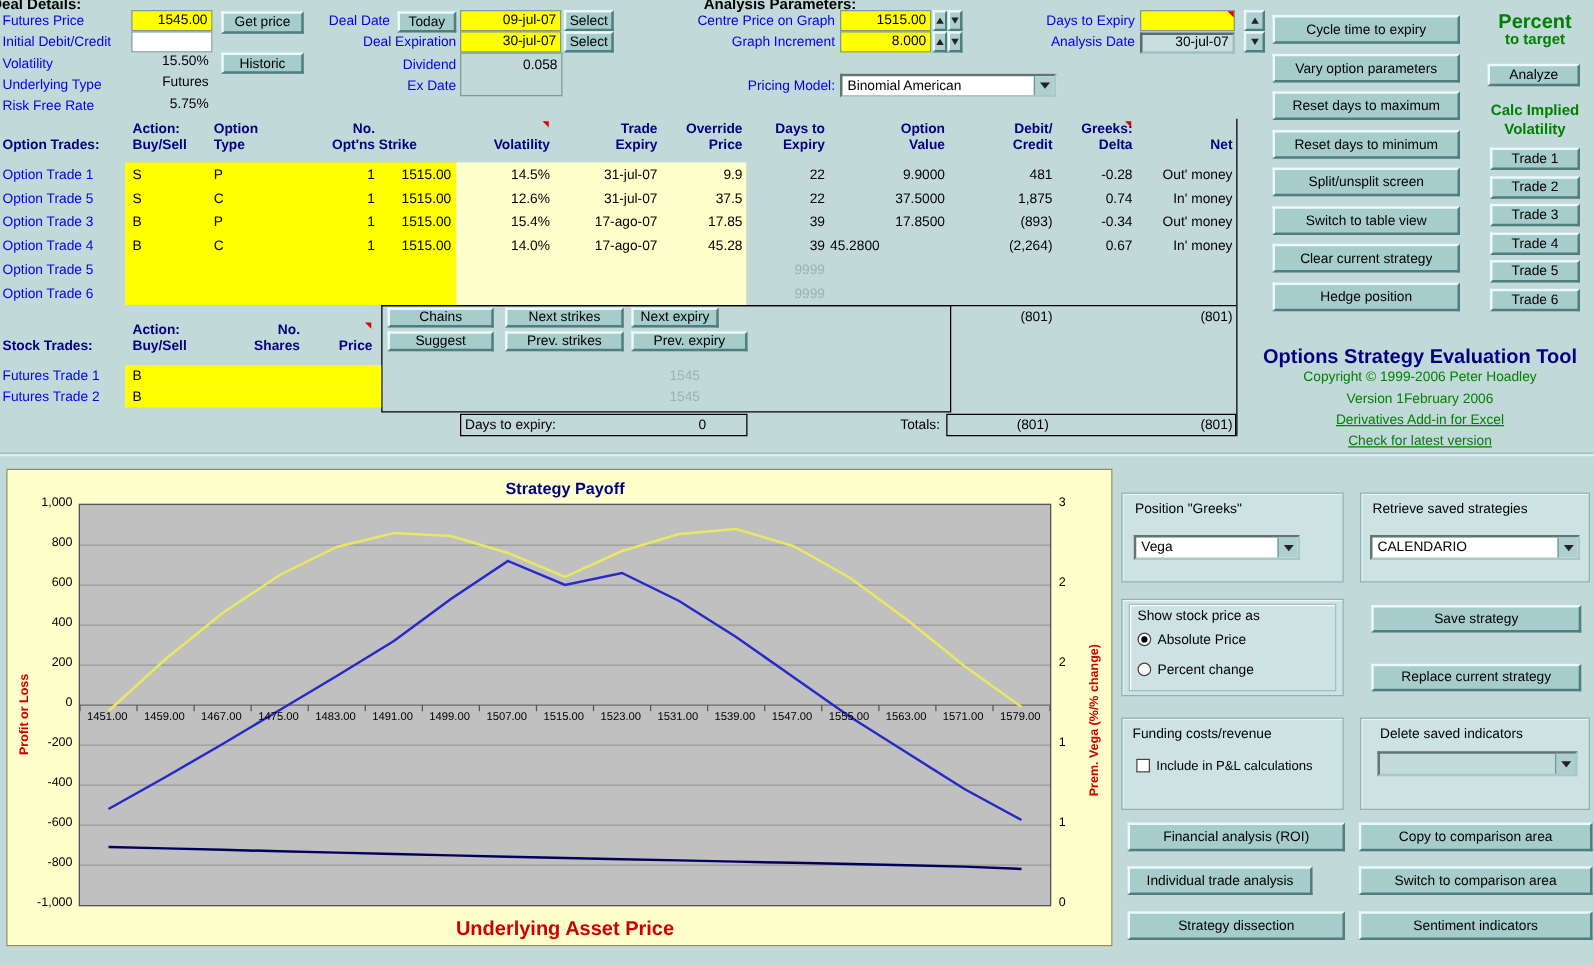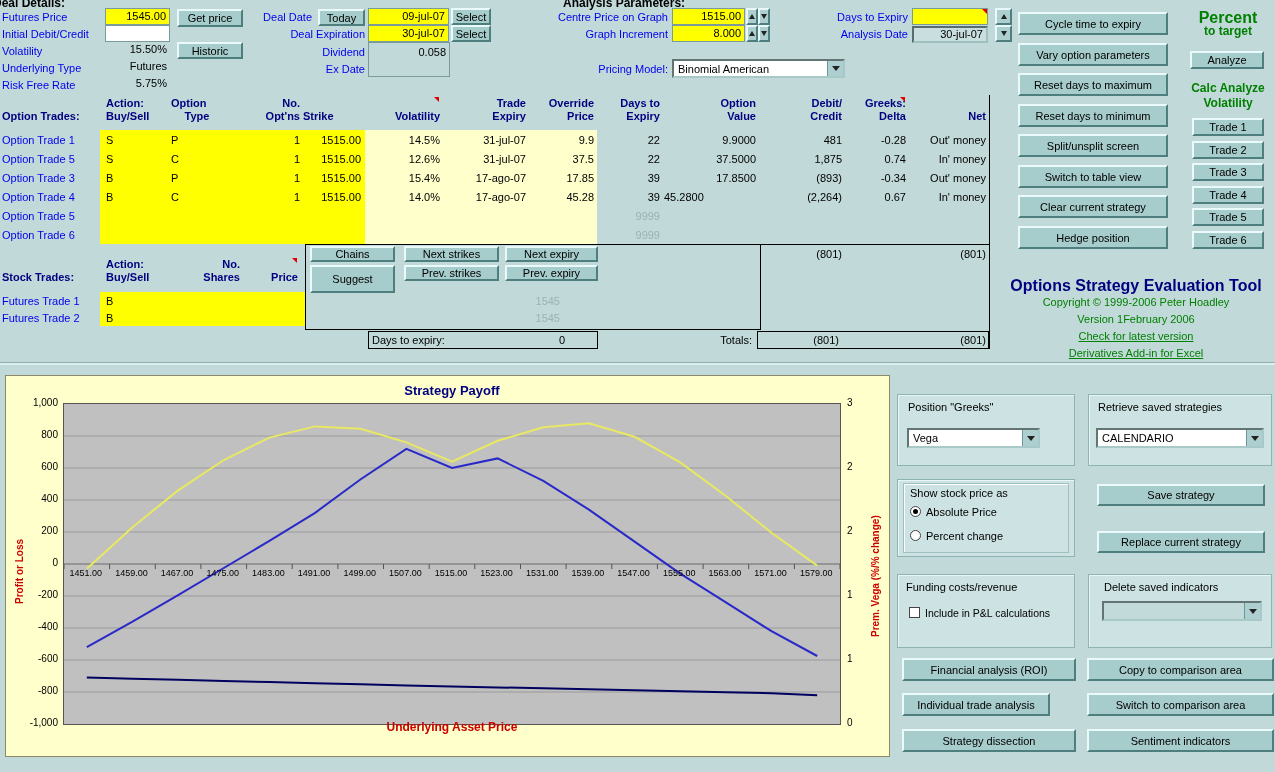--- a/index.html
+++ b/index.html
@@ -87,40 +87,40 @@
   <div class="cmark" style="left:982px;top:9px"></div>
   <div class="abs lblue ra" style="left:818px;top:28px;width:90px">Analysis Date</div>
   <div class="cell ra" style="left:912px;top:26px;width:76px;height:17px;background:#c9dfdf;border:2px inset #9fc0c0;line-height:11px">30-jul-07</div>
 
   <button class="spin up" style="left:995px;top:8px;width:17px;height:17px"></button>
   <button class="spin down" style="left:995px;top:25px;width:17px;height:17px"></button>
 
   <div class="abs green ctr" style="left:1183px;top:9px;width:90px;font-size:16px">Percent</div>
   <div class="abs green ctr" style="left:1183px;top:24px;width:90px;font-size:12px">to target</div>
   <button class="btn" style="left:1190px;top:51px;width:74px;height:18px">Analyze</button>
-  <div class="abs green ctr" style="left:1183px;top:81px;width:90px;font-size:12px">Calc Analyze</div>
+  <div class="abs green ctr" style="left:1183px;top:81px;width:90px;font-size:12px">Calc Implied</div>
   <div class="abs green ctr" style="left:1183px;top:96px;width:90px;font-size:12px">Volatility</div>
 
   <div class="hline" style="left:305px;top:244px;width:684px"></div>
   <div class="vline" style="left:989px;top:95px;height:254px"></div>
 
   <div class="box" style="left:368px;top:331px;width:230px;height:18px"></div>
   <div class="abs" style="left:372px;top:334px">Days to expiry:</div>
   <div class="abs ra" style="left:480px;top:334px;width:85px">0</div>
   <div class="abs ra" style="left:696px;top:334px;width:56px">Totals:</div>
   <div class="box" style="left:757px;top:331px;width:232px;height:18px"></div>
   <div class="abs ra" style="left:759px;top:334px;width:80px">(801)</div>
   <div class="abs ra" style="left:890px;top:334px;width:96px">(801)</div>
 
   <div class="abs ctr" style="left:1000px;top:277px;width:272px;line-height:17px">
     <div class="navy" style="font-size:16px">Options Strategy Evaluation Tool</div>
     <div style="color:#008000">Copyright © 1999-2006 Peter Hoadley</div>
     <div style="color:#008000">Version 1February 2006</div>
+    <div class="link">Derivatives Add-in for Excel</div>
     <div class="link">Check for latest version</div>
-    <div class="link">Derivatives Add-in for Excel</div>
   </div>
 
   <div class="abs" style="left:0;top:362px;width:1275px;height:3px;background:#ddeeee;border-top:1px solid #8fb0b0"></div>
 
   <div id="chart-box">
     <div class="abs ctr" style="left:57px;top:7px;width:778px;color:#000080;font-weight:bold;font-size:13px">Strategy Payoff</div>
     <div id="plot"><svg width="776" height="320">
           <line x1="0" y1="32.0" x2="776" y2="32.0" stroke="#9a9a9a" stroke-width="1"></line>
           <line x1="0" y1="64.0" x2="776" y2="64.0" stroke="#9a9a9a" stroke-width="1"></line>
           <line x1="0" y1="96.0" x2="776" y2="96.0" stroke="#9a9a9a" stroke-width="1"></line>
@@ -151,21 +151,21 @@
           <polyline points="22.8,164.8 68.5,123.2 114.1,86.4 159.8,56.0 205.4,33.6 251.1,22.4 296.7,24.8 342.4,38.4 388.0,57.6 433.6,36.8 479.3,23.2 524.9,19.2 570.6,32.8 616.2,58.4 661.9,92.0 707.5,128.8 753.2,161.6" fill="none" stroke="#e8e862" stroke-width="2"></polyline>
           <polyline points="22.8,243.2 68.5,217.6 114.1,191.2 159.8,164.0 205.4,136.8 251.1,108.8 296.7,75.2 342.4,44.8 388.0,64.0 433.6,54.4 479.3,76.8 524.9,105.6 570.6,137.6 616.2,169.6 661.9,198.4 707.5,227.2 753.2,252.0" fill="none" stroke="#2929c8" stroke-width="2"></polyline>
           <polyline points="22.8,273.6 68.5,274.7 114.1,275.8 159.8,277.0 205.4,278.1 251.1,279.2 296.7,280.3 342.4,281.4 388.0,282.4 433.6,283.4 479.3,284.3 524.9,285.3 570.6,286.2 616.2,287.2 661.9,288.2 707.5,289.3 753.2,291.2" fill="none" stroke="#00005e" stroke-width="2"></polyline>
         </svg></div>
     <div class="abs" style="left:8px;top:130px;width:14px;height:130px">
       <span class="axis-red" style="writing-mode:vertical-rl;transform:rotate(180deg);display:inline-block;height:130px;text-align:center">Profit or Loss</span>
     </div>
     <div class="abs" style="left:864px;top:110px;width:14px;height:180px">
       <span class="axis-red" style="writing-mode:vertical-rl;transform:rotate(180deg);display:inline-block;height:180px;text-align:center">Prem. Vega (%/% change)</span>
     </div>
-    <div class="abs axis-red ctr" style="left:57px;top:344px;width:778px;font-size:12px">Underlying Asset Price</div>
+    <div class="abs axis-red ctr" style="left:57px;top:359px;width:778px;font-size:16px">Underlying Asset Price</div>
   <div class="ytick" style="left: 8px; top: 21px;">1,000</div>
       <div class="ytick" style="left: 8px; top: 53px;">800</div>
       <div class="ytick" style="left: 8px; top: 85px;">600</div>
       <div class="ytick" style="left: 8px; top: 117px;">400</div>
       <div class="ytick" style="left: 8px; top: 149px;">200</div>
       <div class="ytick" style="left: 8px; top: 181px;">0</div>
       <div class="ytick" style="left: 8px; top: 213px;">-200</div>
       <div class="ytick" style="left: 8px; top: 245px;">-400</div>
       <div class="ytick" style="left: 8px; top: 277px;">-600</div>
       <div class="ytick" style="left: 8px; top: 309px;">-800</div>
@@ -255,21 +255,21 @@
     <button class="btn" style="left: 1192px; top: 163px; width: 72px; height: 18px;">Trade 3</button>
     <button class="btn" style="left: 1192px; top: 186px; width: 72px; height: 18px;">Trade 4</button>
     <button class="btn" style="left: 1192px; top: 208px; width: 72px; height: 18px;">Trade 5</button>
     <button class="btn" style="left: 1192px; top: 231px; width: 72px; height: 18px;">Trade 6</button>
     <div class="abs yellow" style="left: 100px; top: 130px; width: 265px; height: 114px;"></div>
     <div class="abs paleyellow" style="left: 365px; top: 130px; width: 232px; height: 114px;"></div>
     <div class="abs navy" style="left: 2px; top: 110px;">Option Trades:</div>
     <div class="abs navy" style="left: 106px; top: 97px; width: 52px; text-align: left;">Action:</div>
     <div class="abs navy" style="left: 106px; top: 110px; width: 52px; text-align: left;">Buy/Sell</div>
     <div class="abs navy" style="left: 171px; top: 97px; width: 52px; text-align: left;">Option</div>
-    <div class="abs navy" style="left: 171px; top: 110px; width: 52px; text-align: center;">Type</div>
+    <div class="abs navy" style="left: 171px; top: 110px; width: 52px; text-align: left;">Type</div>
     <div class="abs navy" style="left: 228px; top: 97px; width: 72px; text-align: right;">No.</div>
     <div class="abs navy" style="left: 228px; top: 110px; width: 72px; text-align: right;">Opt'ns</div>
     <div class="abs navy" style="left: 303px; top: 110px; width: 58px; text-align: left;">Strike</div>
     <div class="abs navy" style="left: 366px; top: 110px; width: 74px; text-align: right;">Volatility</div>
     <div class="abs navy" style="left: 446px; top: 97px; width: 80px; text-align: right;">Trade</div>
     <div class="abs navy" style="left: 446px; top: 110px; width: 80px; text-align: right;">Expiry</div>
     <div class="abs navy" style="left: 528px; top: 97px; width: 66px; text-align: right;">Override</div>
     <div class="abs navy" style="left: 528px; top: 110px; width: 66px; text-align: right;">Price</div>
     <div class="abs navy" style="left: 598px; top: 97px; width: 62px; text-align: right;">Days to</div>
     <div class="abs navy" style="left: 598px; top: 110px; width: 62px; text-align: right;">Expiry</div>
@@ -342,24 +342,24 @@
     <div class="abs ra" style="left: 908px; top: 248px; width: 78px;">(801)</div>
     <div class="abs navy" style="left: 2px; top: 271px;">Stock Trades:</div>
     <div class="abs navy" style="left: 106px; top: 258px;">Action:</div>
     <div class="abs navy" style="left: 106px; top: 271px;">Buy/Sell</div>
     <div class="abs navy ra" style="left: 186px; top: 258px; width: 54px;">No.</div>
     <div class="abs navy ra" style="left: 186px; top: 271px; width: 54px;">Shares</div>
     <div class="abs navy ra" style="left: 240px; top: 271px; width: 58px;">Price</div>
     <div class="cmark" style="left: 292px; top: 258px;"></div>
     <div class="box" style="left: 305px; top: 244px; width: 456px; height: 86px;"></div>
     <button class="btn" style="left: 310px; top: 246px; width: 85px; height: 16px;">Chains</button>
-    <button class="btn" style="left: 310px; top: 265px; width: 85px; height: 28px;">Suggest</button>
+    <button class="btn" style="left: 310px; top: 265px; width: 85px; height: 16px;">Suggest</button>
     <button class="btn" style="left: 404px; top: 246px; width: 95px; height: 16px;">Next strikes</button>
     <button class="btn" style="left: 404px; top: 265px; width: 95px; height: 16px;">Prev. strikes</button>
-    <button class="btn" style="left: 505px; top: 246px; width: 93px; height: 16px;">Next expiry</button>
+    <button class="btn" style="left: 505px; top: 246px; width: 70px; height: 16px;">Next expiry</button>
     <button class="btn" style="left: 505px; top: 265px; width: 93px; height: 16px;">Prev. expiry</button>
     <div class="abs lblue" style="left: 2px; top: 295px; width: 96px;">Futures Trade 1</div>
     <div class="abs yellow" style="left: 100px; top: 292px; width: 205px; height: 17px;"></div>
     <div class="abs" style="left: 106px; top: 295px;">B</div>
     <div class="abs ghost ra" style="left: 500px; top: 295px; width: 60px;">1545</div>
     <div class="abs lblue" style="left: 2px; top: 312px; width: 96px;">Futures Trade 2</div>
     <div class="abs yellow" style="left: 100px; top: 309px; width: 205px; height: 17px;"></div>
     <div class="abs" style="left: 106px; top: 312px;">B</div>
     <div class="abs ghost ra" style="left: 500px; top: 312px; width: 60px;">1545</div>
     <button class="btn" style="left: 902px; top: 658px; width: 174px; height: 23px;">Financial analysis (ROI)</button>

